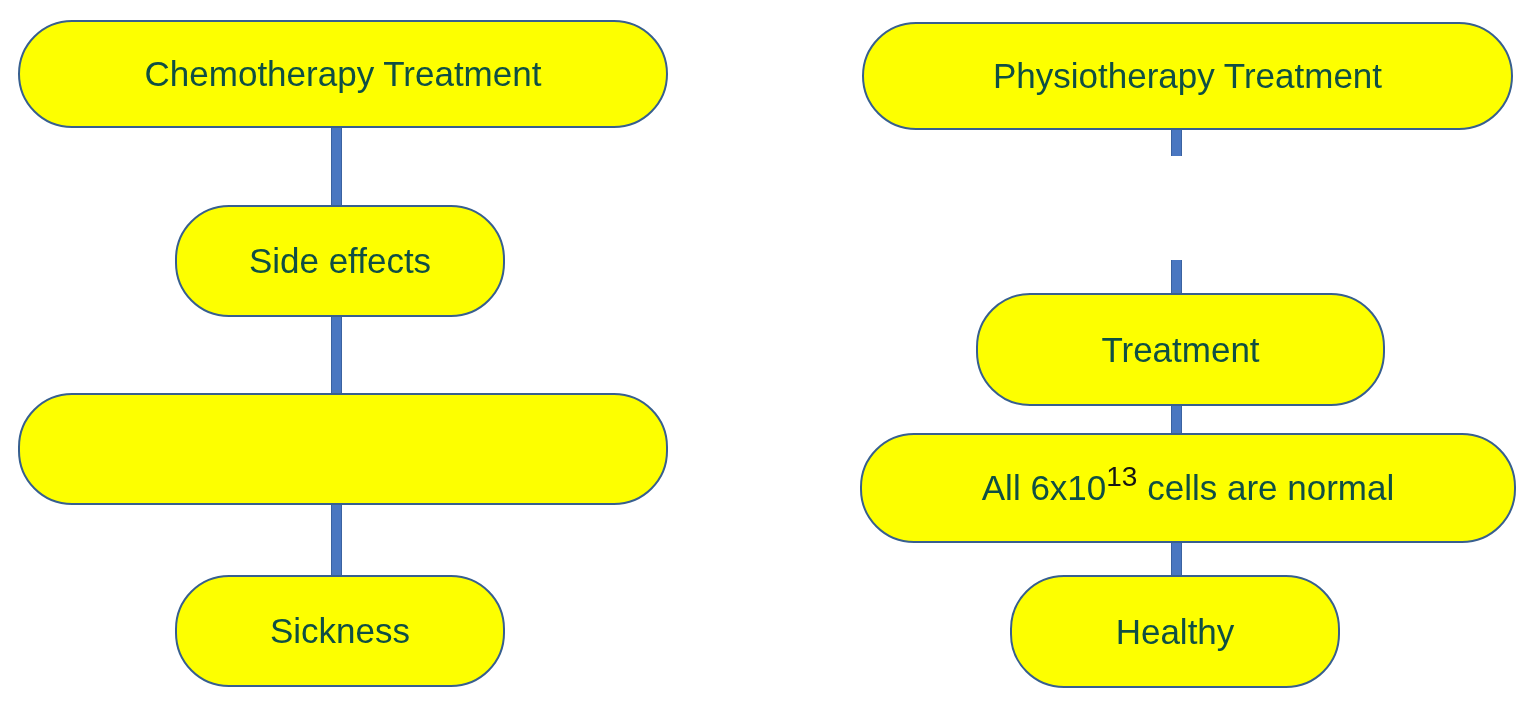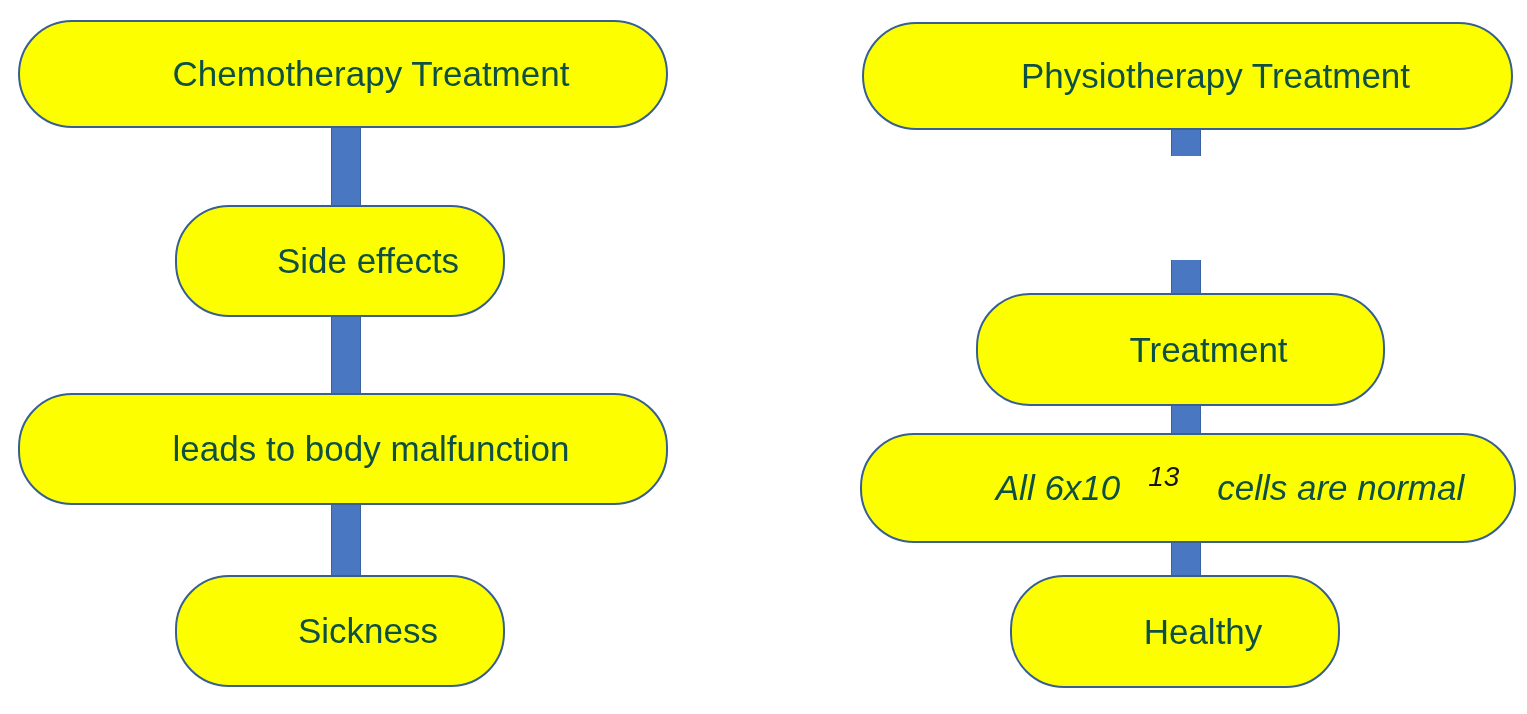--- a/index.html
+++ b/index.html
@@ -1,20 +1,20 @@
 <!DOCTYPE html>
 <html><head>
 <meta charset="utf-8">
 <style>
   html, body {
     margin: 0;
     padding: 0;
     background: #ffffff;
   }
-  * { box-sizing: border-box; padding-left: 28px; }
+  * { box-sizing: border-box; }
 
   .canvas {
     position: relative;
     width: 1527px;
     height: 714px;
     background: #ffffff;
     overflow: hidden;
     font-family: "Liberation Sans", sans-serif;
   }
 
@@ -56,21 +56,21 @@
   
   #n-chemo   { left: 18px;   top: 20px;  width: 650px; height: 108px; }
   #n-side    { left: 175px;  top: 205px; width: 330px; height: 112px; }
   #n-abn     { left: 18px;   top: 393px; width: 650px; height: 112px; }
   #n-sick    { left: 175px;  top: 575px; width: 330px; height: 112px; }
 
   
   #n-physio  { left: 862px;  top: 22px;  width: 651px; height: 108px; justify-content: center; }
   #n-rev     { left: 976px;  top: 151px; width: 409px; height: 113px; }
   #n-treat   { left: 976px;  top: 293px; width: 409px; height: 113px; }
-  #n-all     { left: 860px;  top: 433px; width: 656px; height: 110px; font-style: italic; }
+  #n-all     { left: 860px;  top: 433px; width: 656px; height: 110px; }
   #n-healthy { left: 1010px; top: 575px; width: 330px; height: 113px; }
 
   
   #c-l1 { left: 331px; top: 124px; height: 86px; }
   #c-l2 { left: 331px; top: 313px; height: 84px; }
   #c-l3 { left: 331px; top: 501px; height: 78px; }
 
   
   #c-r1 { left: 1171px; top: 126px; height: 30px; }
   #c-r2 { left: 1171px; top: 260px; height: 38px; }
@@ -93,21 +93,20 @@
 
   <div class="node" id="n-chemo">
     <span class="line">Chemotherapy Treatment</span>
   </div>
 
   <div class="node" id="n-side">
     <span class="line">Side effects</span>
   </div>
 
   <div class="node" id="n-abn">
-    <span class="line">leads to body malfunction</span>
   </div>
 
   <div class="node" id="n-sick">
     <span class="line">Sickness</span>
   </div>
 
   <div class="node" id="n-physio">
     <span class="line">Physiotherapy Treatment</span>
   </div>
 

